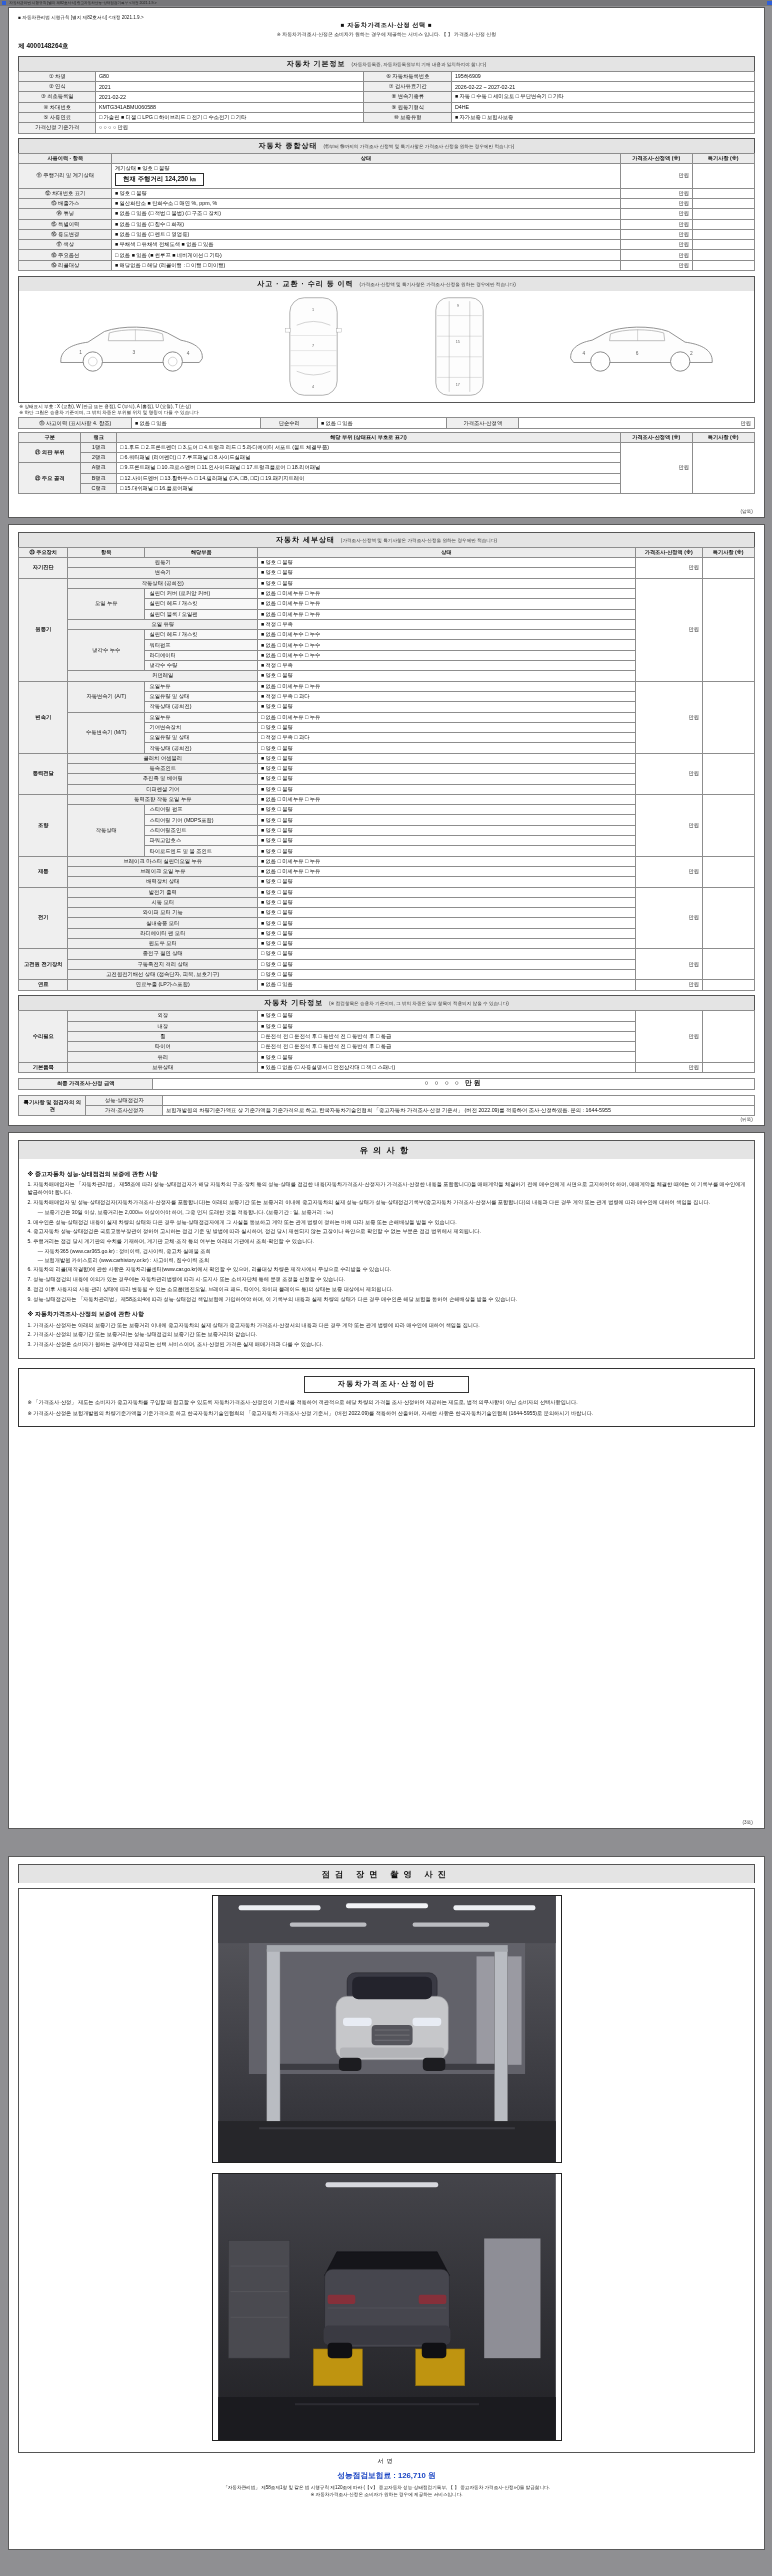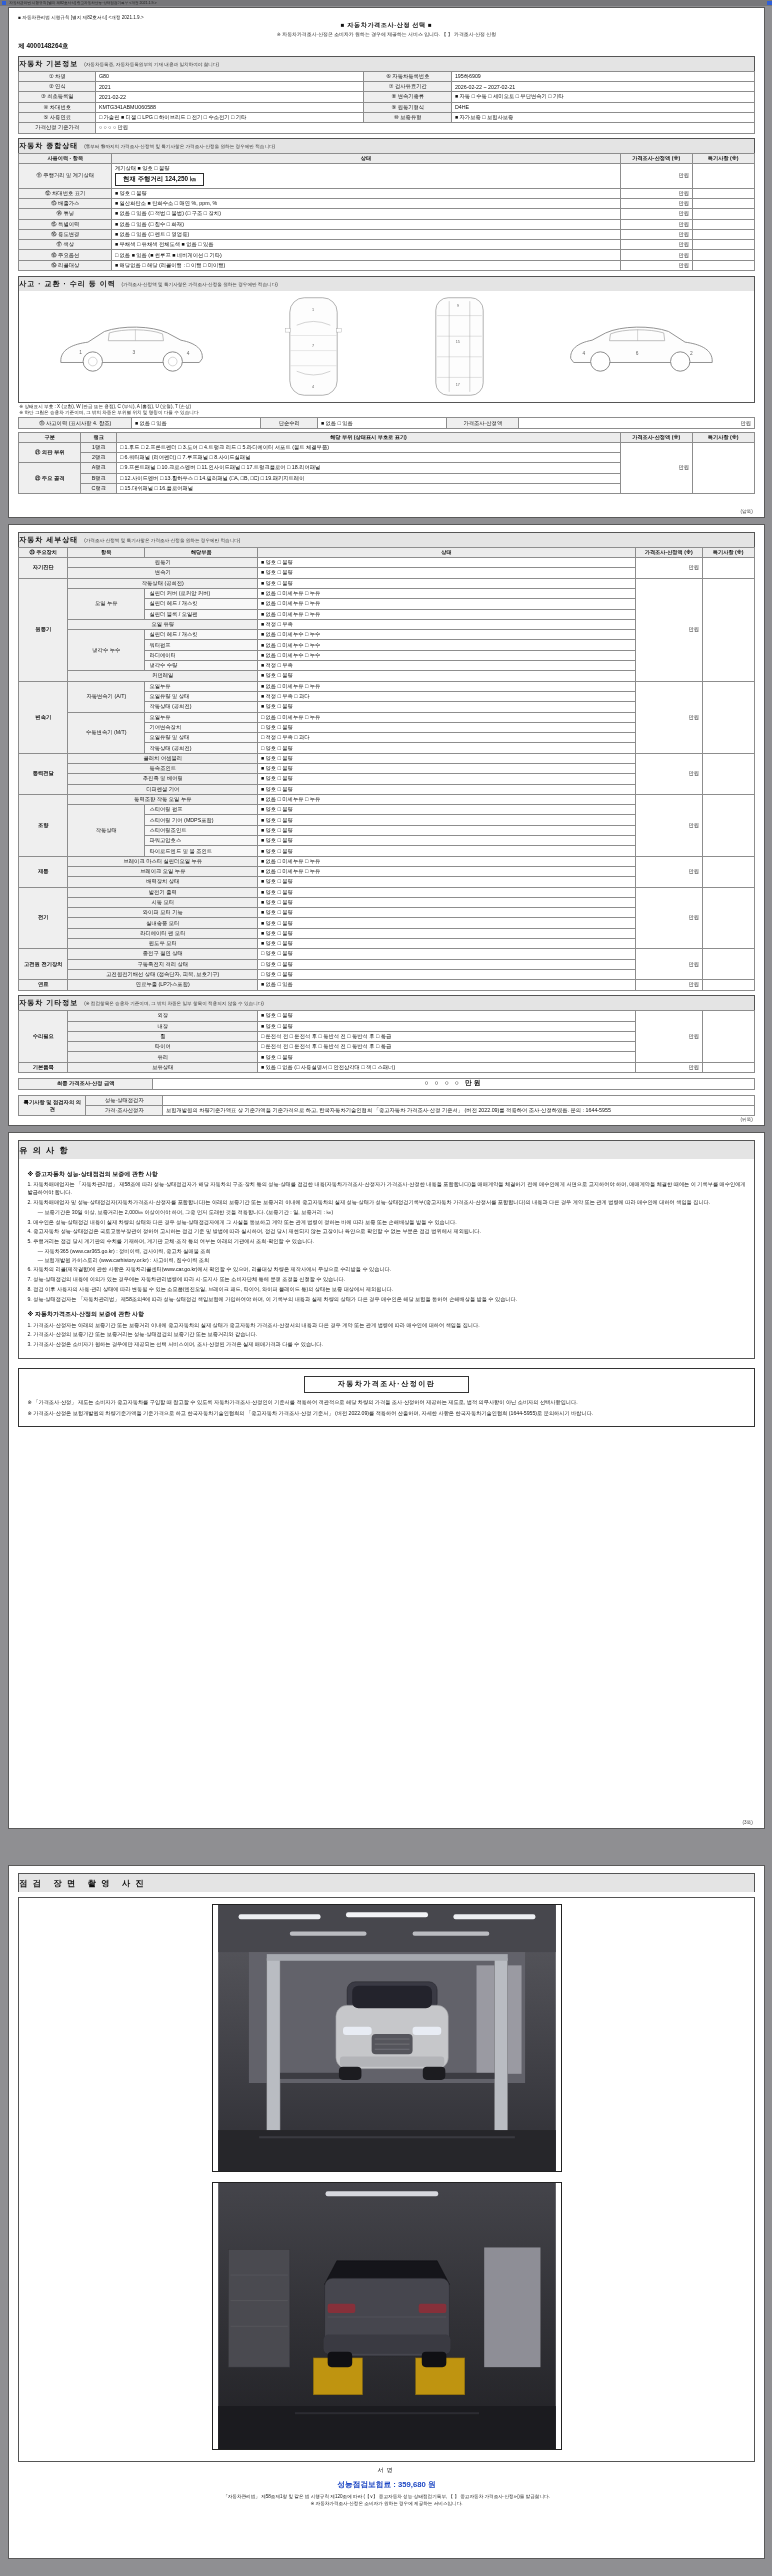--- a/index.html
+++ b/index.html
@@ -8,21 +8,21 @@
 .topbar{height:5.7px;background:#77777a;position:relative}
 .topbar .sq{position:absolute;top:0.5px;width:4.6px;height:4.6px;background:#2f5fd8}
 .topbar .sq.l{left:1.5px}.topbar .sq.r{right:1.5px}
 .topbar .tb-text{position:absolute;left:9.3px;top:0.5px;font-size:3.6px;color:#1a1a1a;line-height:4.6px;white-space:nowrap}
 .page{width:757px;margin:1px auto 6.2px;background:#fff;border:0.5px solid #5a5a5a;padding:7.2px 9.3px;position:relative;overflow:hidden}
 .formnote{font-size:4.6px;color:#222;margin-bottom:1px}
 .doc-title{font-size:10.8px;font-weight:800;text-align:center;letter-spacing:2.6px;margin:1px 0 1.5px}
 .doc-sub{text-align:center;font-weight:700;font-size:6.2px;letter-spacing:0.5px}
 .doc-select{text-align:center;font-size:4.9px;margin:1.5px 0 4.6px;color:#222}
 .doc-no{font-size:6.4px;font-weight:700;margin-bottom:2.1px}
-.band{border:0.5px solid #555;border-bottom:none;background:#e4e4e4;text-align:left;padding:2.1px 0;font-size:6.7px;margin-top:4.6px}
+.band{border:0.5px solid #555;border-bottom:none;background:#e4e4e4;text-align:center;padding:2.1px 0;font-size:6.7px;margin-top:4.6px}
 .band b{font-size:7px;letter-spacing:1px}
 .band .bnote{font-weight:normal;font-size:4.6px;margin-left:4.1px;color:#333}
 .band.big{padding:3.6px 0}
 .band.big b{font-size:8.2px;letter-spacing:5.2px}
 table.tbl{border-collapse:collapse;width:100%;table-layout:fixed;border:0.5px solid #555}
 .tbl td,.tbl th{border:0.5px solid #8d8d8d;padding:0.8px 2.6px;font-size:5.3px;height:10.3px;vertical-align:middle;word-break:break-all}
 .tbl th{background:#ececec;font-weight:700;font-size:5.2px;text-align:center;height:9.8px}
 .tbl td.lab{background:#efefef;text-align:center}
 .tbl td.g{font-weight:700}
 .tbl td.sub{padding-left:4.1px;background:#f7f7f7}
@@ -670,21 +670,21 @@
 
   <div class="nbox" id="notice-box">
     <div class="nbox-title">자동차가격조사·산정이란</div>
   <p>※ 「가격조사·산정」 제도는 소비자가 중고자동차를 구입할 때 참고할 수 있도록 자동차가격조사·산정인이 기준서를 적용하여 객관적으로 해당 차량의 가격을 조사·산정하여 제공하는 제도로, 법적 의무사항이 아닌 소비자의 선택사항입니다.</p>
       <p>※ 가격조사·산정은 보험개발원의 차량기준가액을 기준가격으로 하고 한국자동차기술인협회의 「중고자동차 가격조사·산정 기준서」 (버전 2022.09)를 적용하여 산출하며, 자세한 사항은 한국자동차기술인협회 (1644-5955)로 문의하시기 바랍니다.</p>
     </div>
 
   <div class="pagemark">(3쪽)</div>
 </div>
 
-<div class="page" id="page4" style="height:694px;margin-top:36px">
+<div class="page" id="page4" style="height:694px;margin-top:27px">
   <div class="band big" style="margin-top:0">
     <b>점검 장면 촬영 사진</b>
   </div>
   <div class="photo-frame">
 
     <svg class="photo" width="350" height="268" viewBox="0 0 660 520">
       <defs>
         <linearGradient id="pg1" x1="0" y1="0" x2="0" y2="1">
           <stop offset="0" stop-color="#5a5a60"></stop>
             <stop offset="1" stop-color="#2e2e34"></stop>
@@ -746,17 +746,17 @@
       <line x1="214" y1="262" x2="446" y2="262" stroke="#5c5c64"></line>
       <rect x="206" y="296" width="248" height="38" rx="10" fill="#3a3a42"></rect>
       <rect x="214" y="330" width="48" height="30" rx="8" fill="#101014"></rect>
       <rect x="398" y="330" width="48" height="30" rx="8" fill="#101014"></rect>
       <rect x="0" y="436" width="660" height="84" fill="#1b1b1f"></rect>
       <rect x="150" y="448" width="360" height="4" fill="#2c2c32"></rect>
     </svg>
   </div>
 
   <div class="sign">서명</div>
-  <div class="fee">성능점검보험료 : 359,680 원</div>
+  <div class="fee">성능점검보험료 : 126,710 원</div>
   <div class="footline">「자동차관리법」 제58조제1항 및 같은 법 시행규칙 제120조에 따라 (【∨】 중고자동차 성능·상태점검기록부, 【  】 중고자동차 가격조사·산정서)를 발급합니다.</div>
   <div class="footline">※ 자동차가격조사·산정은 소비자가 원하는 경우에 제공하는 서비스입니다.</div>
 </div>
 
 
 </body></html>

